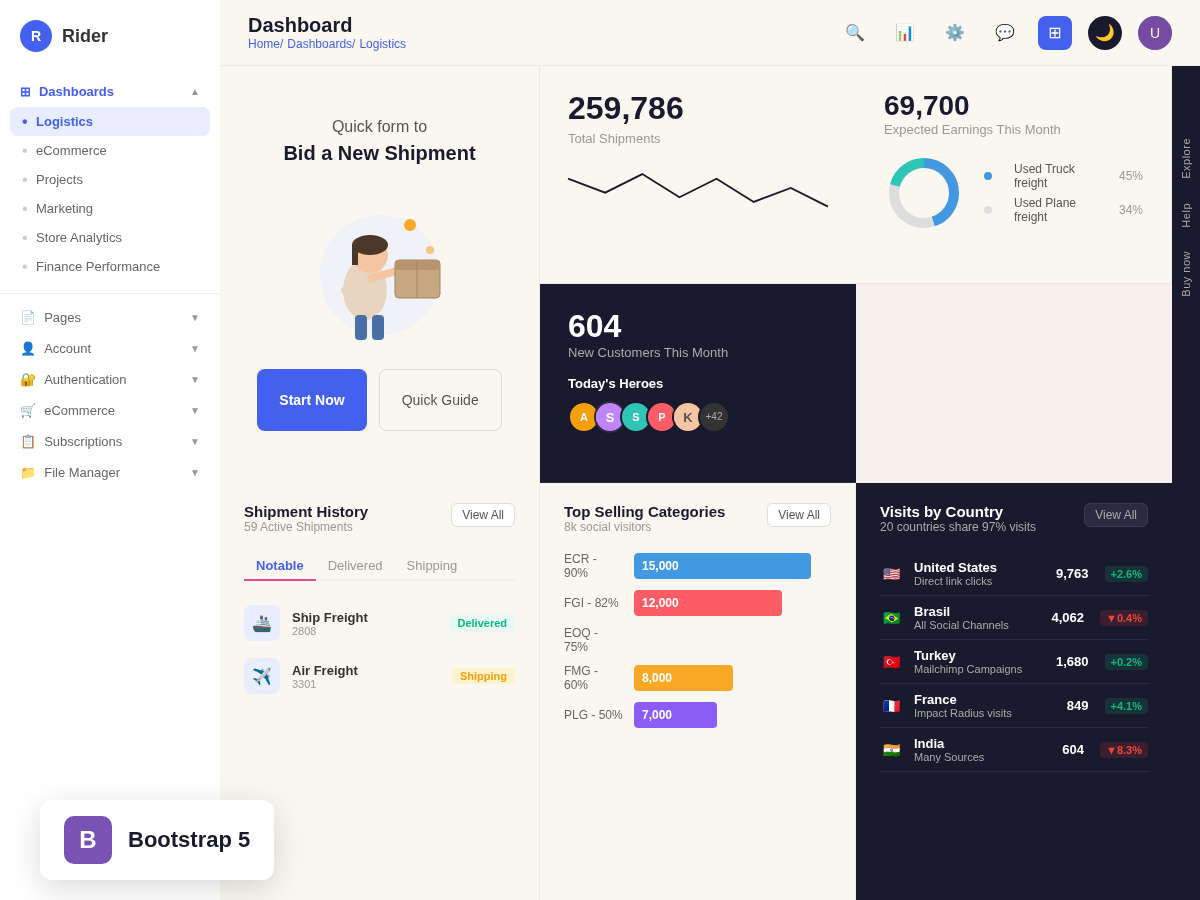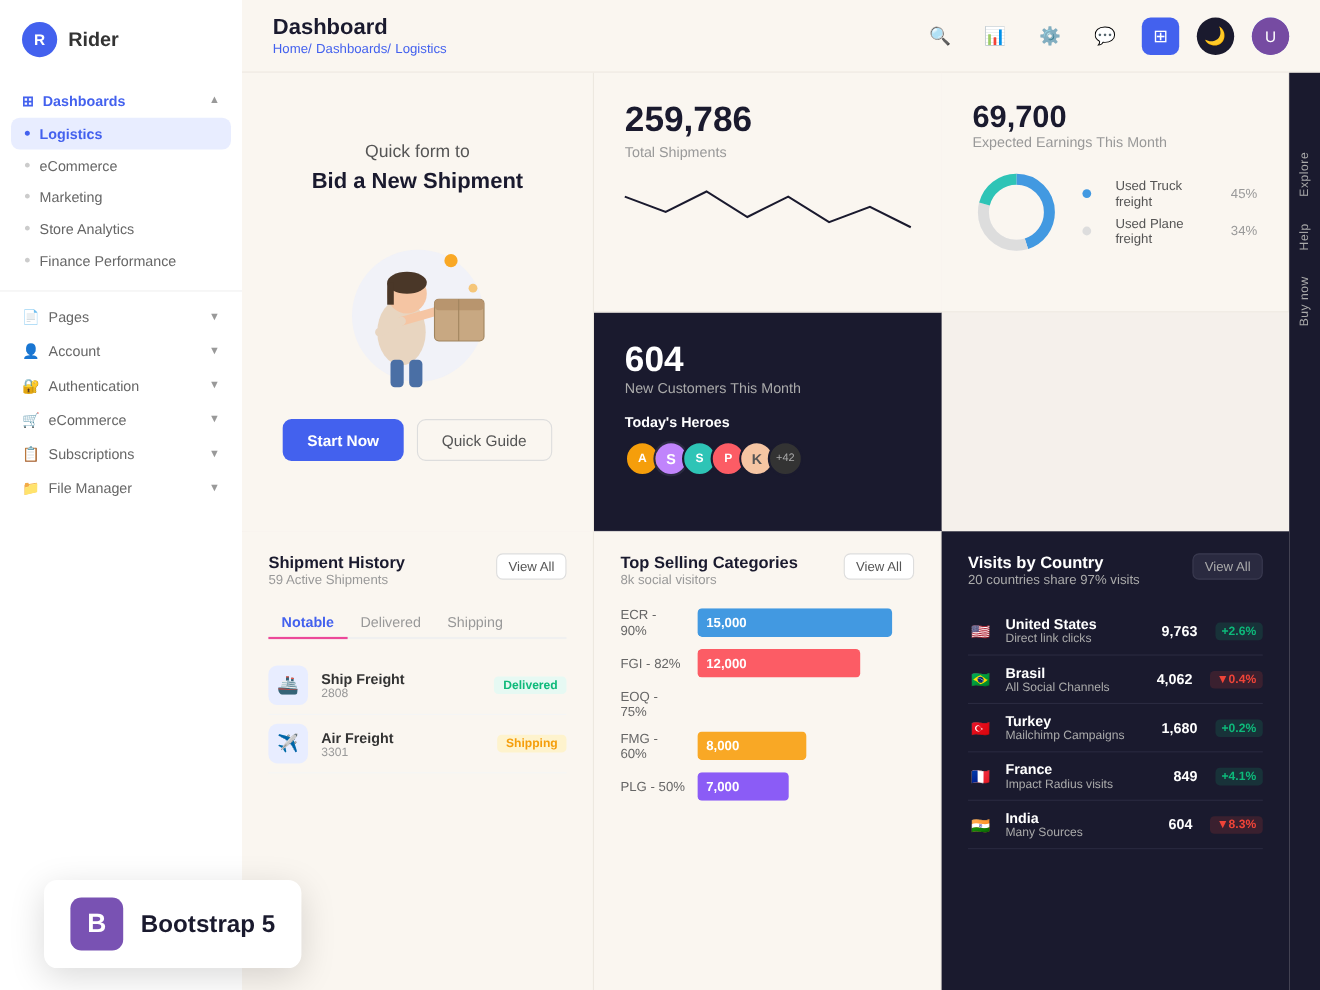--- a/index.html
+++ b/index.html
@@ -40,21 +40,21 @@
     .right-side-btns { width: 28px; background: #1a1a2e; display: flex; flex-direction: column; align-items: center; padding: 60px 0 0; gap: 0; }
     .side-btn { writing-mode: vertical-rl; transform: rotate(180deg); font-size: 11px; color: #aaa; padding: 12px 6px; cursor: pointer; letter-spacing: 0.5px; }
 
     
     .hero-card { background: #faf6f0; grid-row: 1 / 3; grid-column: 1; padding: 30px; display: flex; flex-direction: column; align-items: center; justify-content: center; border-right: 1px solid #ede8e0; }
     .hero-title { font-size: 16px; color: #555; text-align: center; margin-bottom: 6px; }
     .hero-subtitle { font-size: 20px; font-weight: 700; color: #1a1a2e; text-align: center; margin-bottom: 20px; }
     .hero-illustration { width: 180px; height: 150px; margin: 10px 0 24px; position: relative; }
     .hero-btns { display: flex; gap: 12px; }
     .btn-primary { background: #4361ee; color: #fff; border: none; padding: 10px 22px; border-radius: 8px; font-size: 14px; font-weight: 600; cursor: pointer; }
-    .btn-outline { background: transparent; color: #555; border: 1.5px solid #ddd; padding: 10px 22px; border-radius: 8px; font-size: 14px; cursor: pointer; }
+    .btn-outline { background: transparent; color: #555; border: 1.5px solid #ddd; padding: 22px 22px; border-radius: 8px; font-size: 14px; cursor: pointer; }
 
     
     .stat-card { background: #faf6f0; padding: 24px 28px; border-right: 1px solid #ede8e0; border-bottom: 1px solid #ede8e0; position: relative; overflow: hidden; }
     .stat-number { font-size: 32px; font-weight: 700; color: #1a1a2e; }
     .stat-label { font-size: 13px; color: #999; margin-top: 4px; margin-bottom: 12px; }
 
     
     .earnings-card { background: #faf6f0; padding: 24px 28px; border-right: 1px solid #ede8e0; }
     .earnings-number { font-size: 28px; font-weight: 700; color: #1a1a2e; }
     .earnings-label { font-size: 13px; color: #999; margin-bottom: 16px; }
@@ -134,20 +134,21 @@
   <div class="sidebar-section">
     <div class="sidebar-group-header">
       <div class="sidebar-group-title">
         <span>⊞</span>
         <span>Dashboards</span>
       </div>
       <span class="chevron">▲</span>
     </div>
     <div class="sidebar-item active">Logistics</div>
     <div class="sidebar-item">eCommerce</div>
+    <div class="sidebar-item">Projects</div>
     <div class="sidebar-item">Marketing</div>
     <div class="sidebar-item">Store Analytics</div>
     <div class="sidebar-item">Finance Performance</div>
   </div>
 
   <div class="divider"></div>
 
   <div class="sidebar-top-item">
     <span>📄</span>
     <span>Pages</span>

